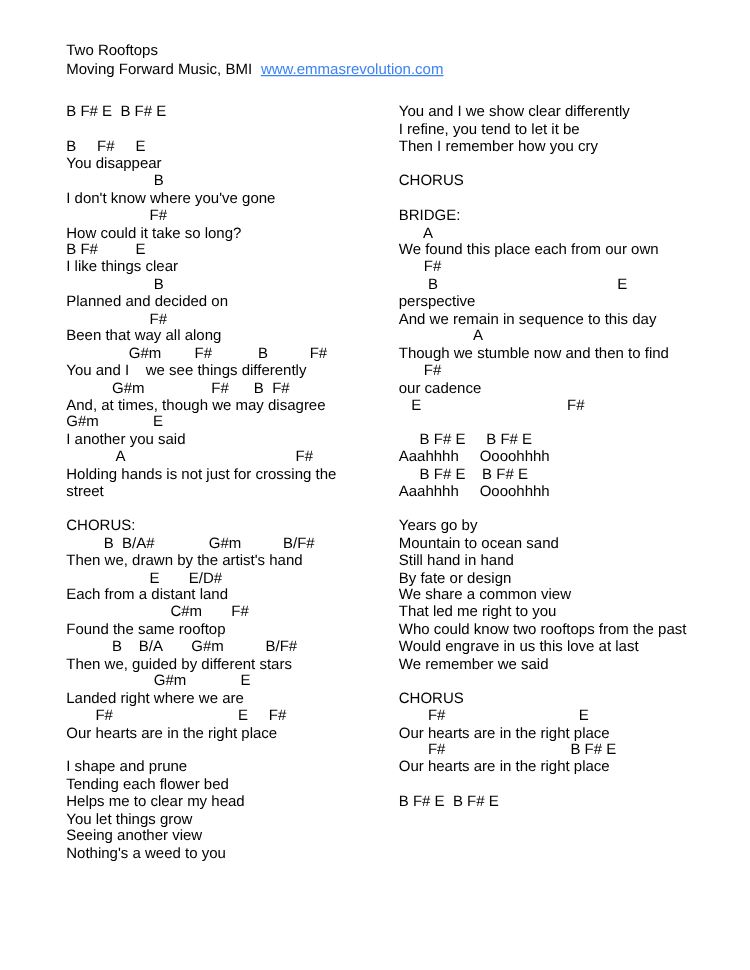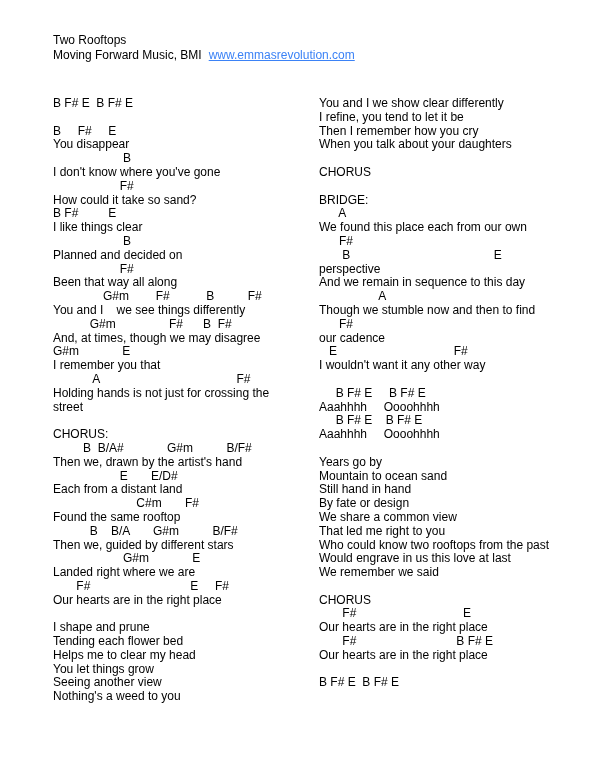--- a/index.html
+++ b/index.html
@@ -20,21 +20,21 @@
     line-height: 15px;
   }
   .header .hline { white-space: pre; }
   .link {
     text-decoration: underline;
     cursor: pointer;
     margin-left: 7px;
   }
   .col {
     position: absolute;
-    top: 97px;
+    top: 83px;
     line-height: 13.8px;
   }
   .col-left  { left: 53px; }
   .col-right { left: 319px; }
   .col .line {
     white-space: pre;
     min-height: 13.8px;
   }
 </style>
 </head>
@@ -48,33 +48,33 @@
   </div>
 
   <div class="col col-left">
       <div class="line chord">B F# E  B F# E</div>
       <div class="line blank">&nbsp;</div>
       <div class="line chord">B     F#     E</div>
       <div class="line lyric">You disappear</div>
       <div class="line chord">                     B</div>
       <div class="line lyric">I don't know where you've gone</div>
       <div class="line chord">                    F#</div>
-      <div class="line lyric">How could it take so sand?</div>
+      <div class="line lyric">How could it take so long?</div>
       <div class="line chord">B F#         E</div>
       <div class="line lyric">I like things clear</div>
       <div class="line chord">                     B</div>
       <div class="line lyric">Planned and decided on</div>
       <div class="line chord">                    F#</div>
       <div class="line lyric">Been that way all along</div>
       <div class="line chord">               G#m        F#           B          F#</div>
       <div class="line lyric">You and I    we see things differently</div>
       <div class="line chord">           G#m                F#      B  F#</div>
       <div class="line lyric">And, at times, though we may disagree</div>
       <div class="line chord">G#m             E</div>
-      <div class="line lyric">I remember you that</div>
+      <div class="line lyric">I another you said</div>
       <div class="line chord">            A                                         F#</div>
       <div class="line lyric">Holding hands is not just for crossing the</div>
       <div class="line lyric">street</div>
       <div class="line blank">&nbsp;</div>
       <div class="line label">CHORUS:</div>
       <div class="line chord">         B  B/A#             G#m          B/F#</div>
       <div class="line lyric">Then we, drawn by the artist's hand</div>
       <div class="line chord">                    E       E/D#</div>
       <div class="line lyric">Each from a distant land</div>
       <div class="line chord">                         C#m       F#</div>
@@ -91,37 +91,35 @@
       <div class="line lyric">Helps me to clear my head</div>
       <div class="line lyric">You let things grow</div>
       <div class="line lyric">Seeing another view</div>
       <div class="line lyric">Nothing's a weed to you</div>
     </div>
 
   <div class="col col-right">
       <div class="line lyric">You and I we show clear differently</div>
       <div class="line lyric">I refine, you tend to let it be</div>
       <div class="line lyric">Then I remember how you cry</div>
-      <div class="line lyric">When you talk about your daughters</div>
       <div class="line blank">&nbsp;</div>
       <div class="line label">CHORUS</div>
       <div class="line blank">&nbsp;</div>
       <div class="line label">BRIDGE:</div>
       <div class="line chord">      A</div>
       <div class="line lyric">We found this place each from our own</div>
       <div class="line chord">      F#</div>
       <div class="line chord">       B                                           E</div>
       <div class="line lyric">perspective</div>
       <div class="line lyric">And we remain in sequence to this day</div>
       <div class="line chord">                  A</div>
       <div class="line lyric">Though we stumble now and then to find</div>
       <div class="line chord">      F#</div>
       <div class="line lyric">our cadence</div>
       <div class="line chord">   E                                   F#</div>
-      <div class="line lyric">I wouldn't want it any other way</div>
       <div class="line blank">&nbsp;</div>
       <div class="line chord">     B F# E     B F# E</div>
       <div class="line lyric">Aaahhhh     Oooohhhh</div>
       <div class="line chord">     B F# E    B F# E</div>
       <div class="line lyric">Aaahhhh     Oooohhhh</div>
       <div class="line blank">&nbsp;</div>
       <div class="line lyric">Years go by</div>
       <div class="line lyric">Mountain to ocean sand</div>
       <div class="line lyric">Still hand in hand</div>
       <div class="line lyric">By fate or design</div>

